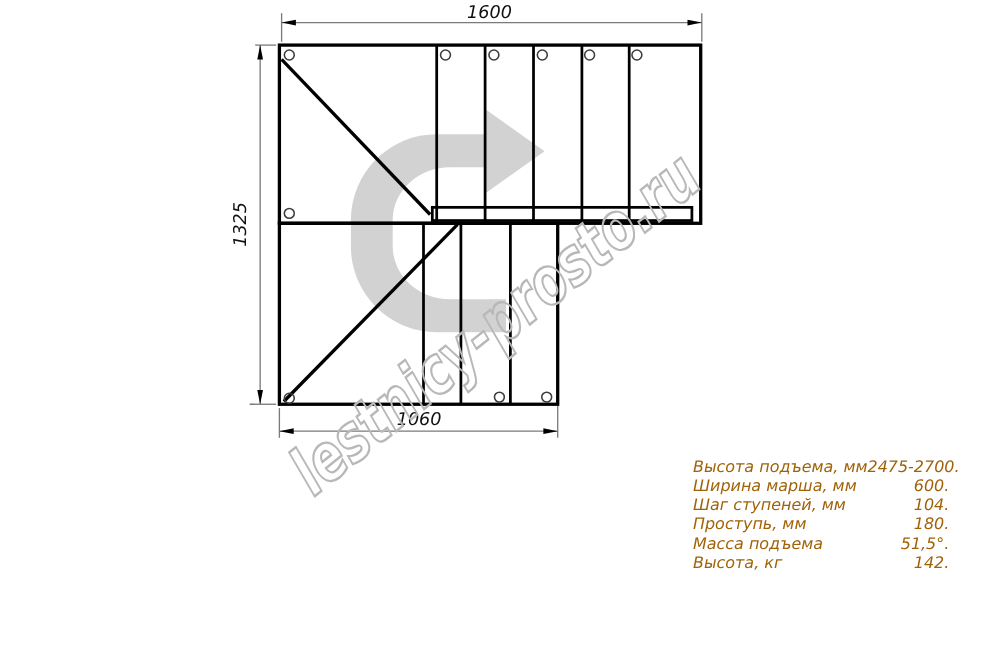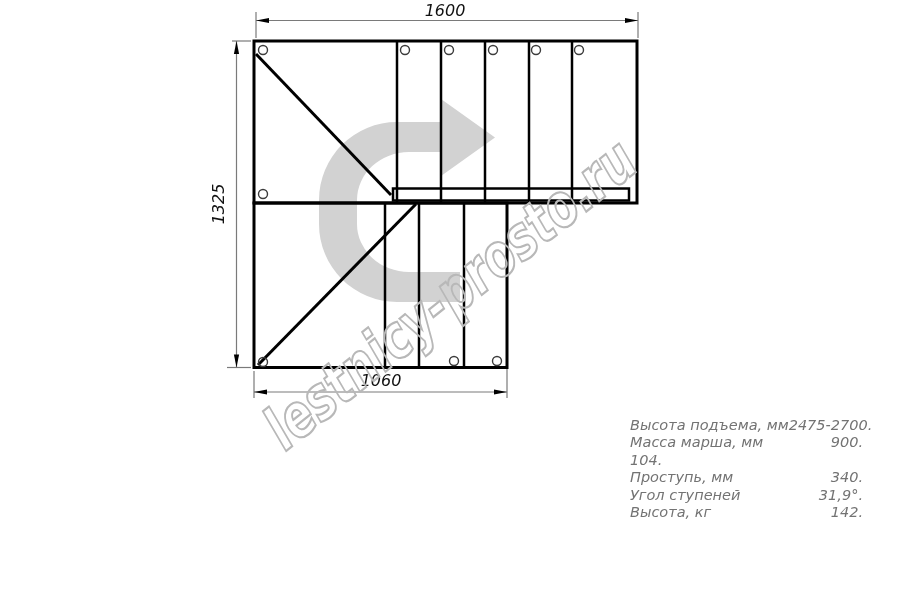--- a/index.html
+++ b/index.html
@@ -17,21 +17,21 @@
     font-style:italic;
     font-size:16px;
     fill:#111111;
   }
   #spec-block{
     position:absolute;
     left:613px;top:417px;width:233px;
     font-style:italic;
     font-size:14.5px;
     line-height:17.4px;
-    color:#737373;
+    color:#a16207;
   }
   .spec-row{display:flex;justify-content:space-between;}
   .spec-label{white-space:nowrap;}
   .spec-value{white-space:nowrap;text-align:right;}
 </style>
 </head>
 <body>
 
 <div id="canvas">
 
@@ -104,33 +104,34 @@
 
     <text transform="translate(268,452) rotate(-38.6)" font-family="DejaVu Sans, sans-serif" font-weight="bold" font-style="italic" font-size="60" fill="none" stroke="#b8b8b8" stroke-width="2.2" textLength="455" lengthAdjust="spacingAndGlyphs">lestnicy-prosto.ru</text>
   </svg>
 
   <div id="spec-block">
     <div class="spec-row">
       <span class="spec-label">Высота подъема, мм</span>
       <span class="spec-value">2475-2700.</span>
     </div>
     <div class="spec-row">
-      <span class="spec-label">Масса марша, мм</span>
-      <span class="spec-value">900.</span>
+      <span class="spec-label">Ширина марша, мм</span>
+      <span class="spec-value">600.</span>
     </div>
     <div class="spec-row">
+      <span class="spec-label">Шаг ступеней, мм</span>
       <span class="spec-value">104.</span>
     </div>
     <div class="spec-row">
       <span class="spec-label">Проступь, мм</span>
-      <span class="spec-value">340.</span>
+      <span class="spec-value">180.</span>
     </div>
     <div class="spec-row">
-      <span class="spec-label">Угол ступеней</span>
-      <span class="spec-value">31,9°.</span>
+      <span class="spec-label">Масса подъема</span>
+      <span class="spec-value">51,5°.</span>
     </div>
     <div class="spec-row">
       <span class="spec-label">Высота, кг</span>
       <span class="spec-value">142.</span>
     </div>
   </div>
 
 </div>
 
 </body></html>

